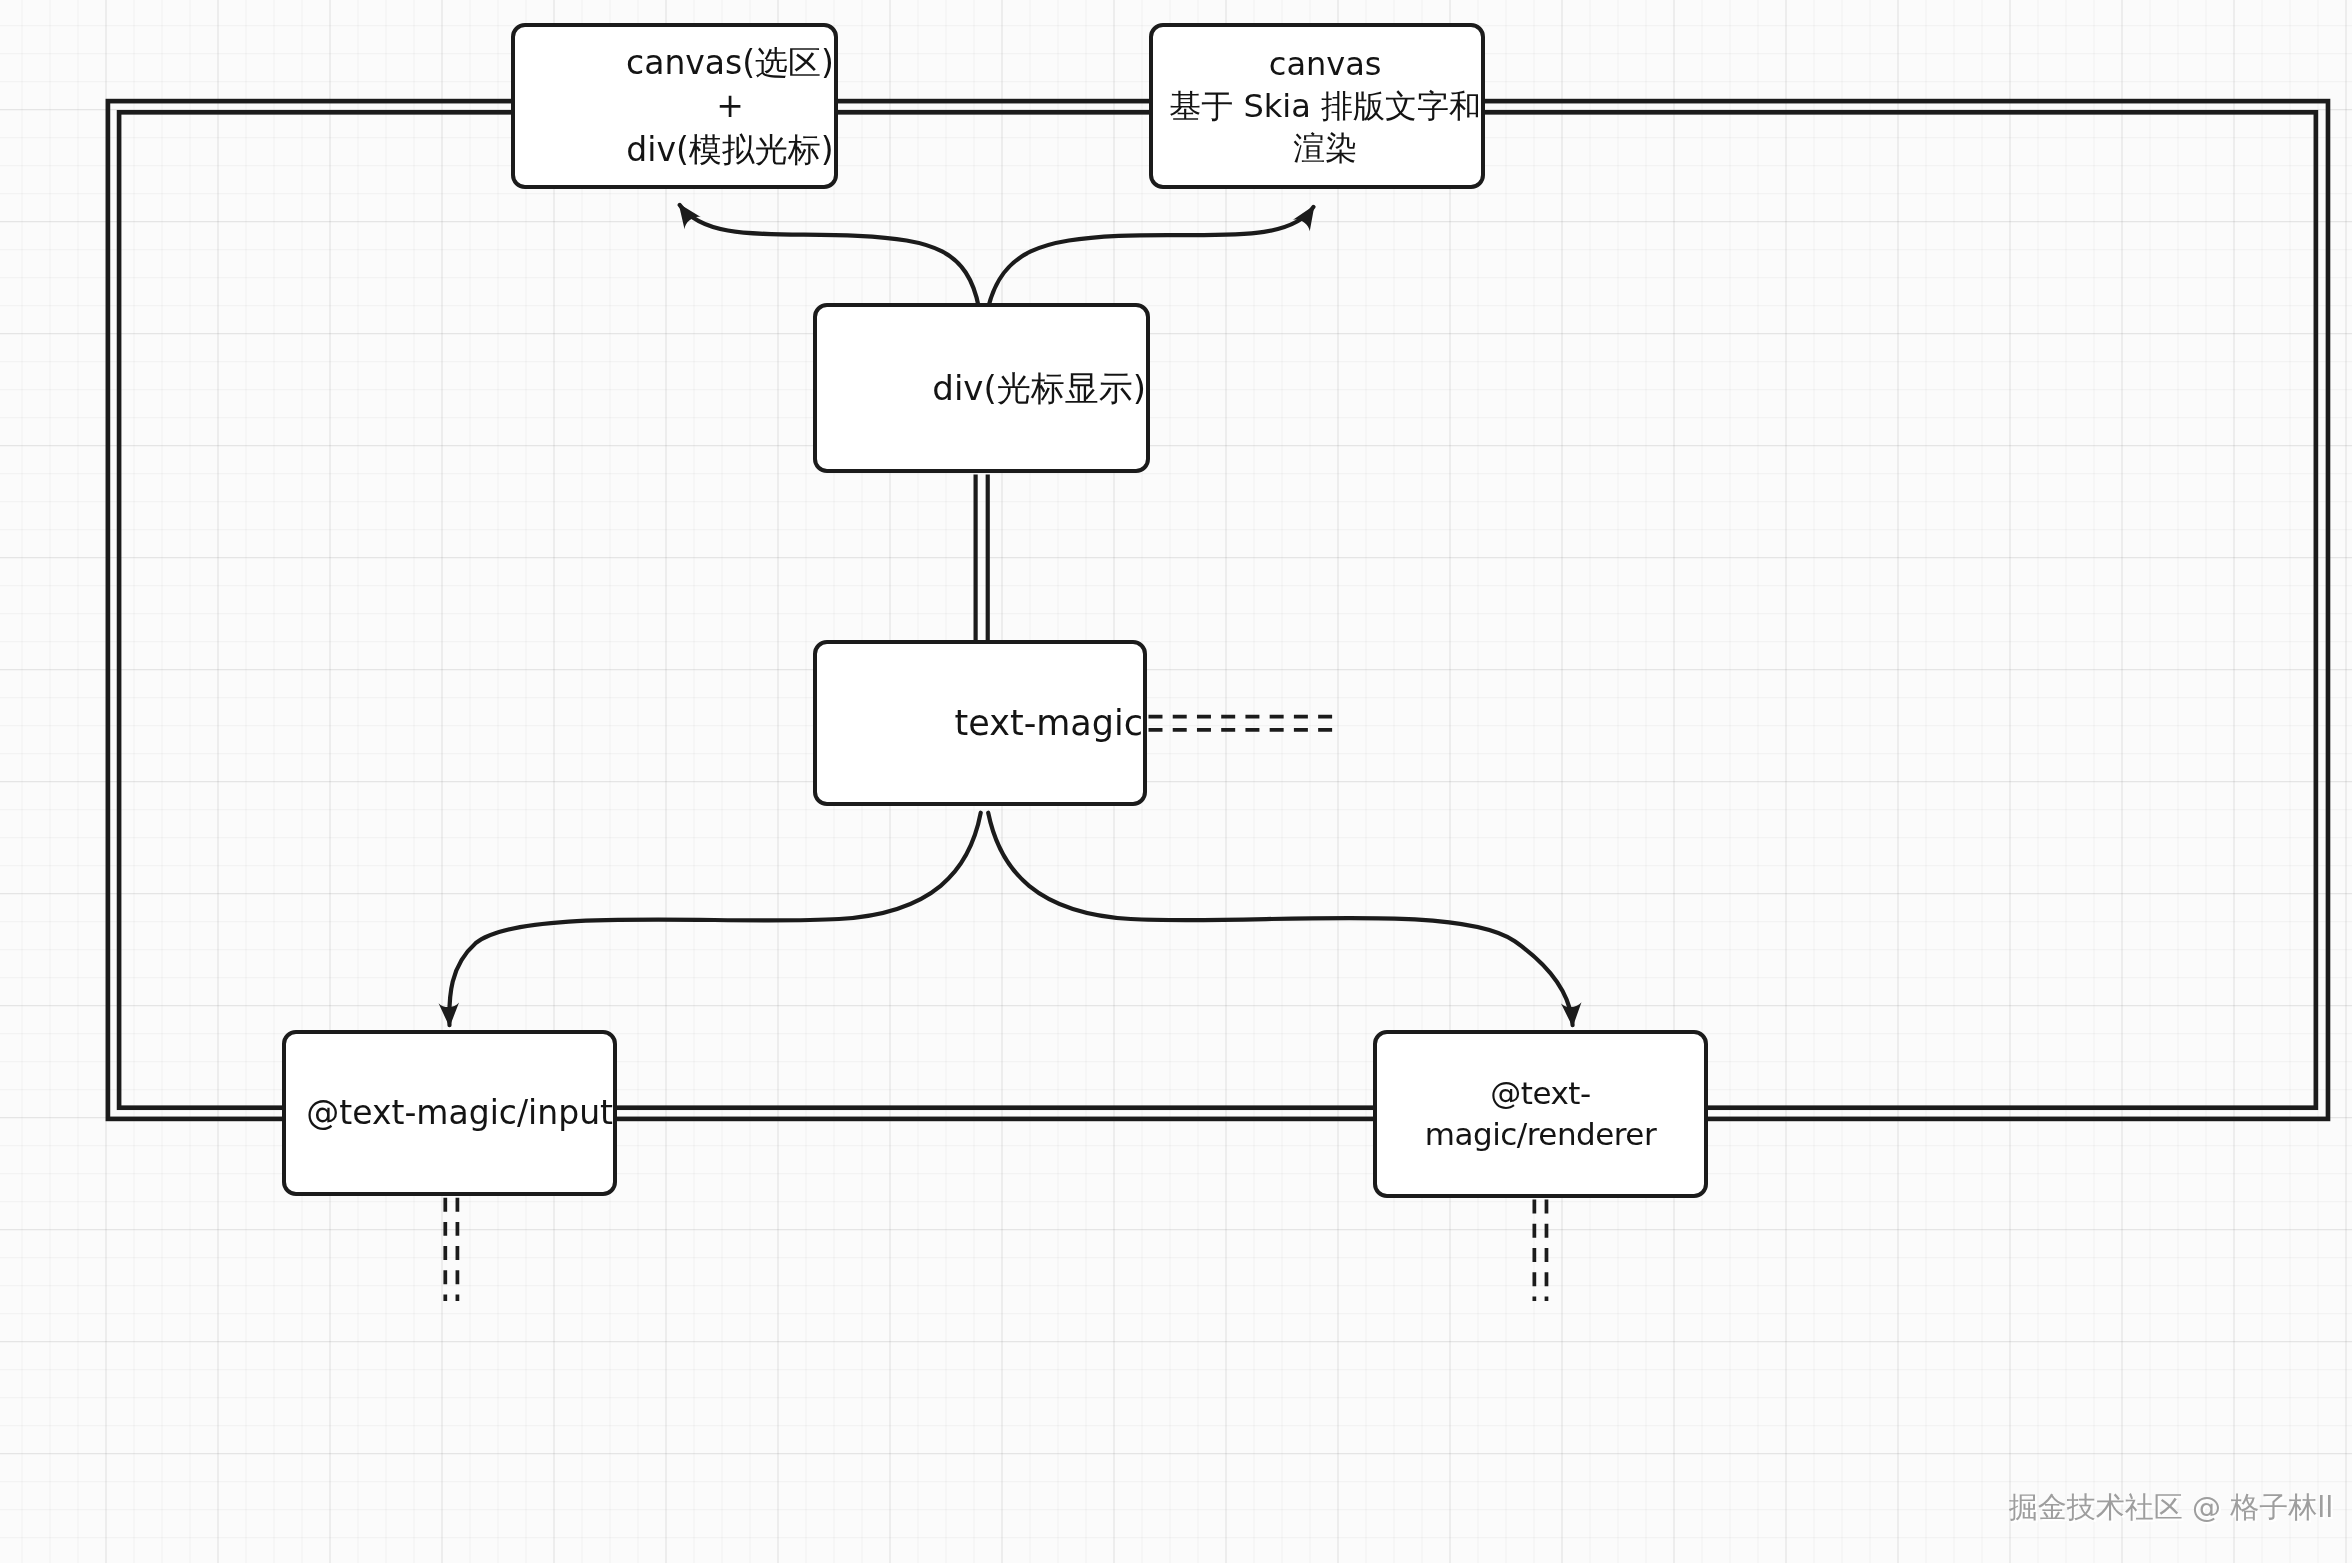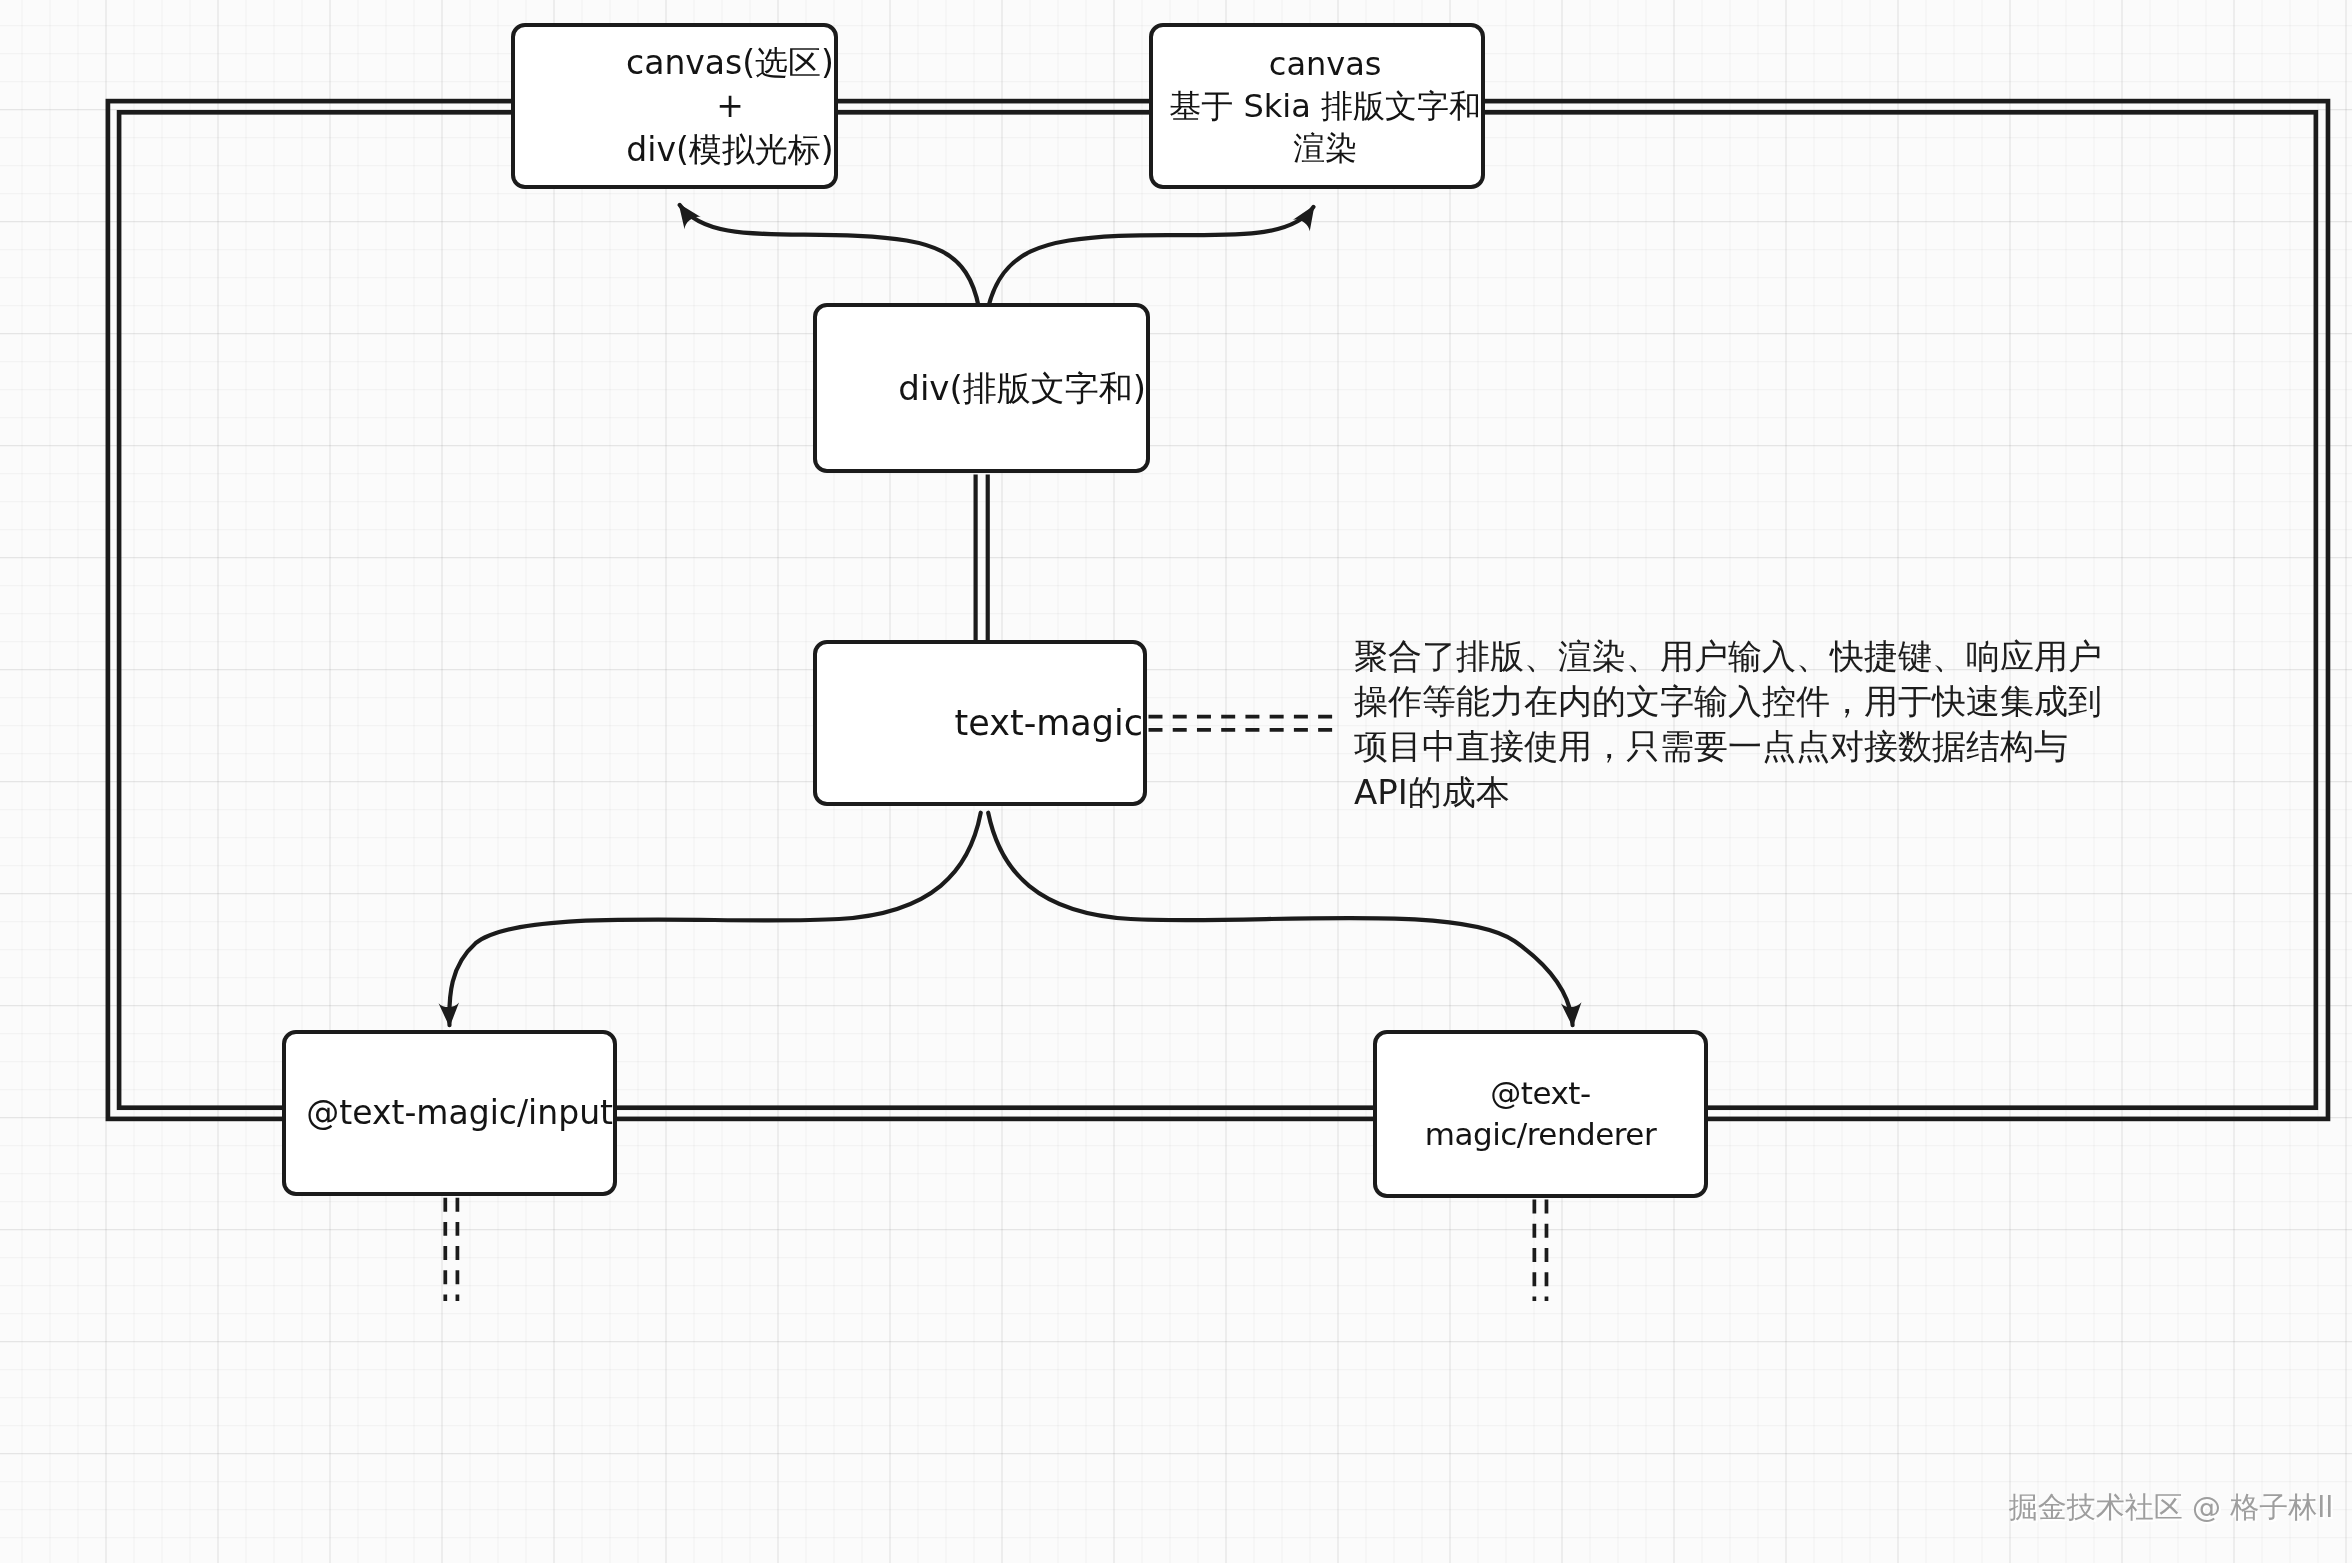--- a/index.html
+++ b/index.html
@@ -107,36 +107,32 @@
 div(模拟光标)</span>
   </div>
 
   <div class="node n-canvas-skia">
     <span>canvas
 基于 Skia 排版文字和
 渲染</span>
   </div>
 
   <div class="node n-div-container">
-    <span>div(排版文字和)</span>
+    <span>div(光标显示)</span>
   </div>
 
   <div class="node n-input">
     <span>@text-magic/input</span>
   </div>
 
   <div class="node n-text-magic">
     <span>text-magic</span>
   </div>
 
   <div class="node n-renderer">
     <span>@text-magic/renderer</span>
   </div>
 
-  <div class="note note-text-magic">聚合了排版、渲染、用户输入、快捷键、响应用户
-操作等能力在内的文字输入控件，用于快速集成到
-项目中直接使用，只需要一点点对接数据结构与
-API的成本</div>
 
   <div class="watermark">掘金技术社区 @ 格子林ll</div>
 
 </div>
 
 
 </body></html>

